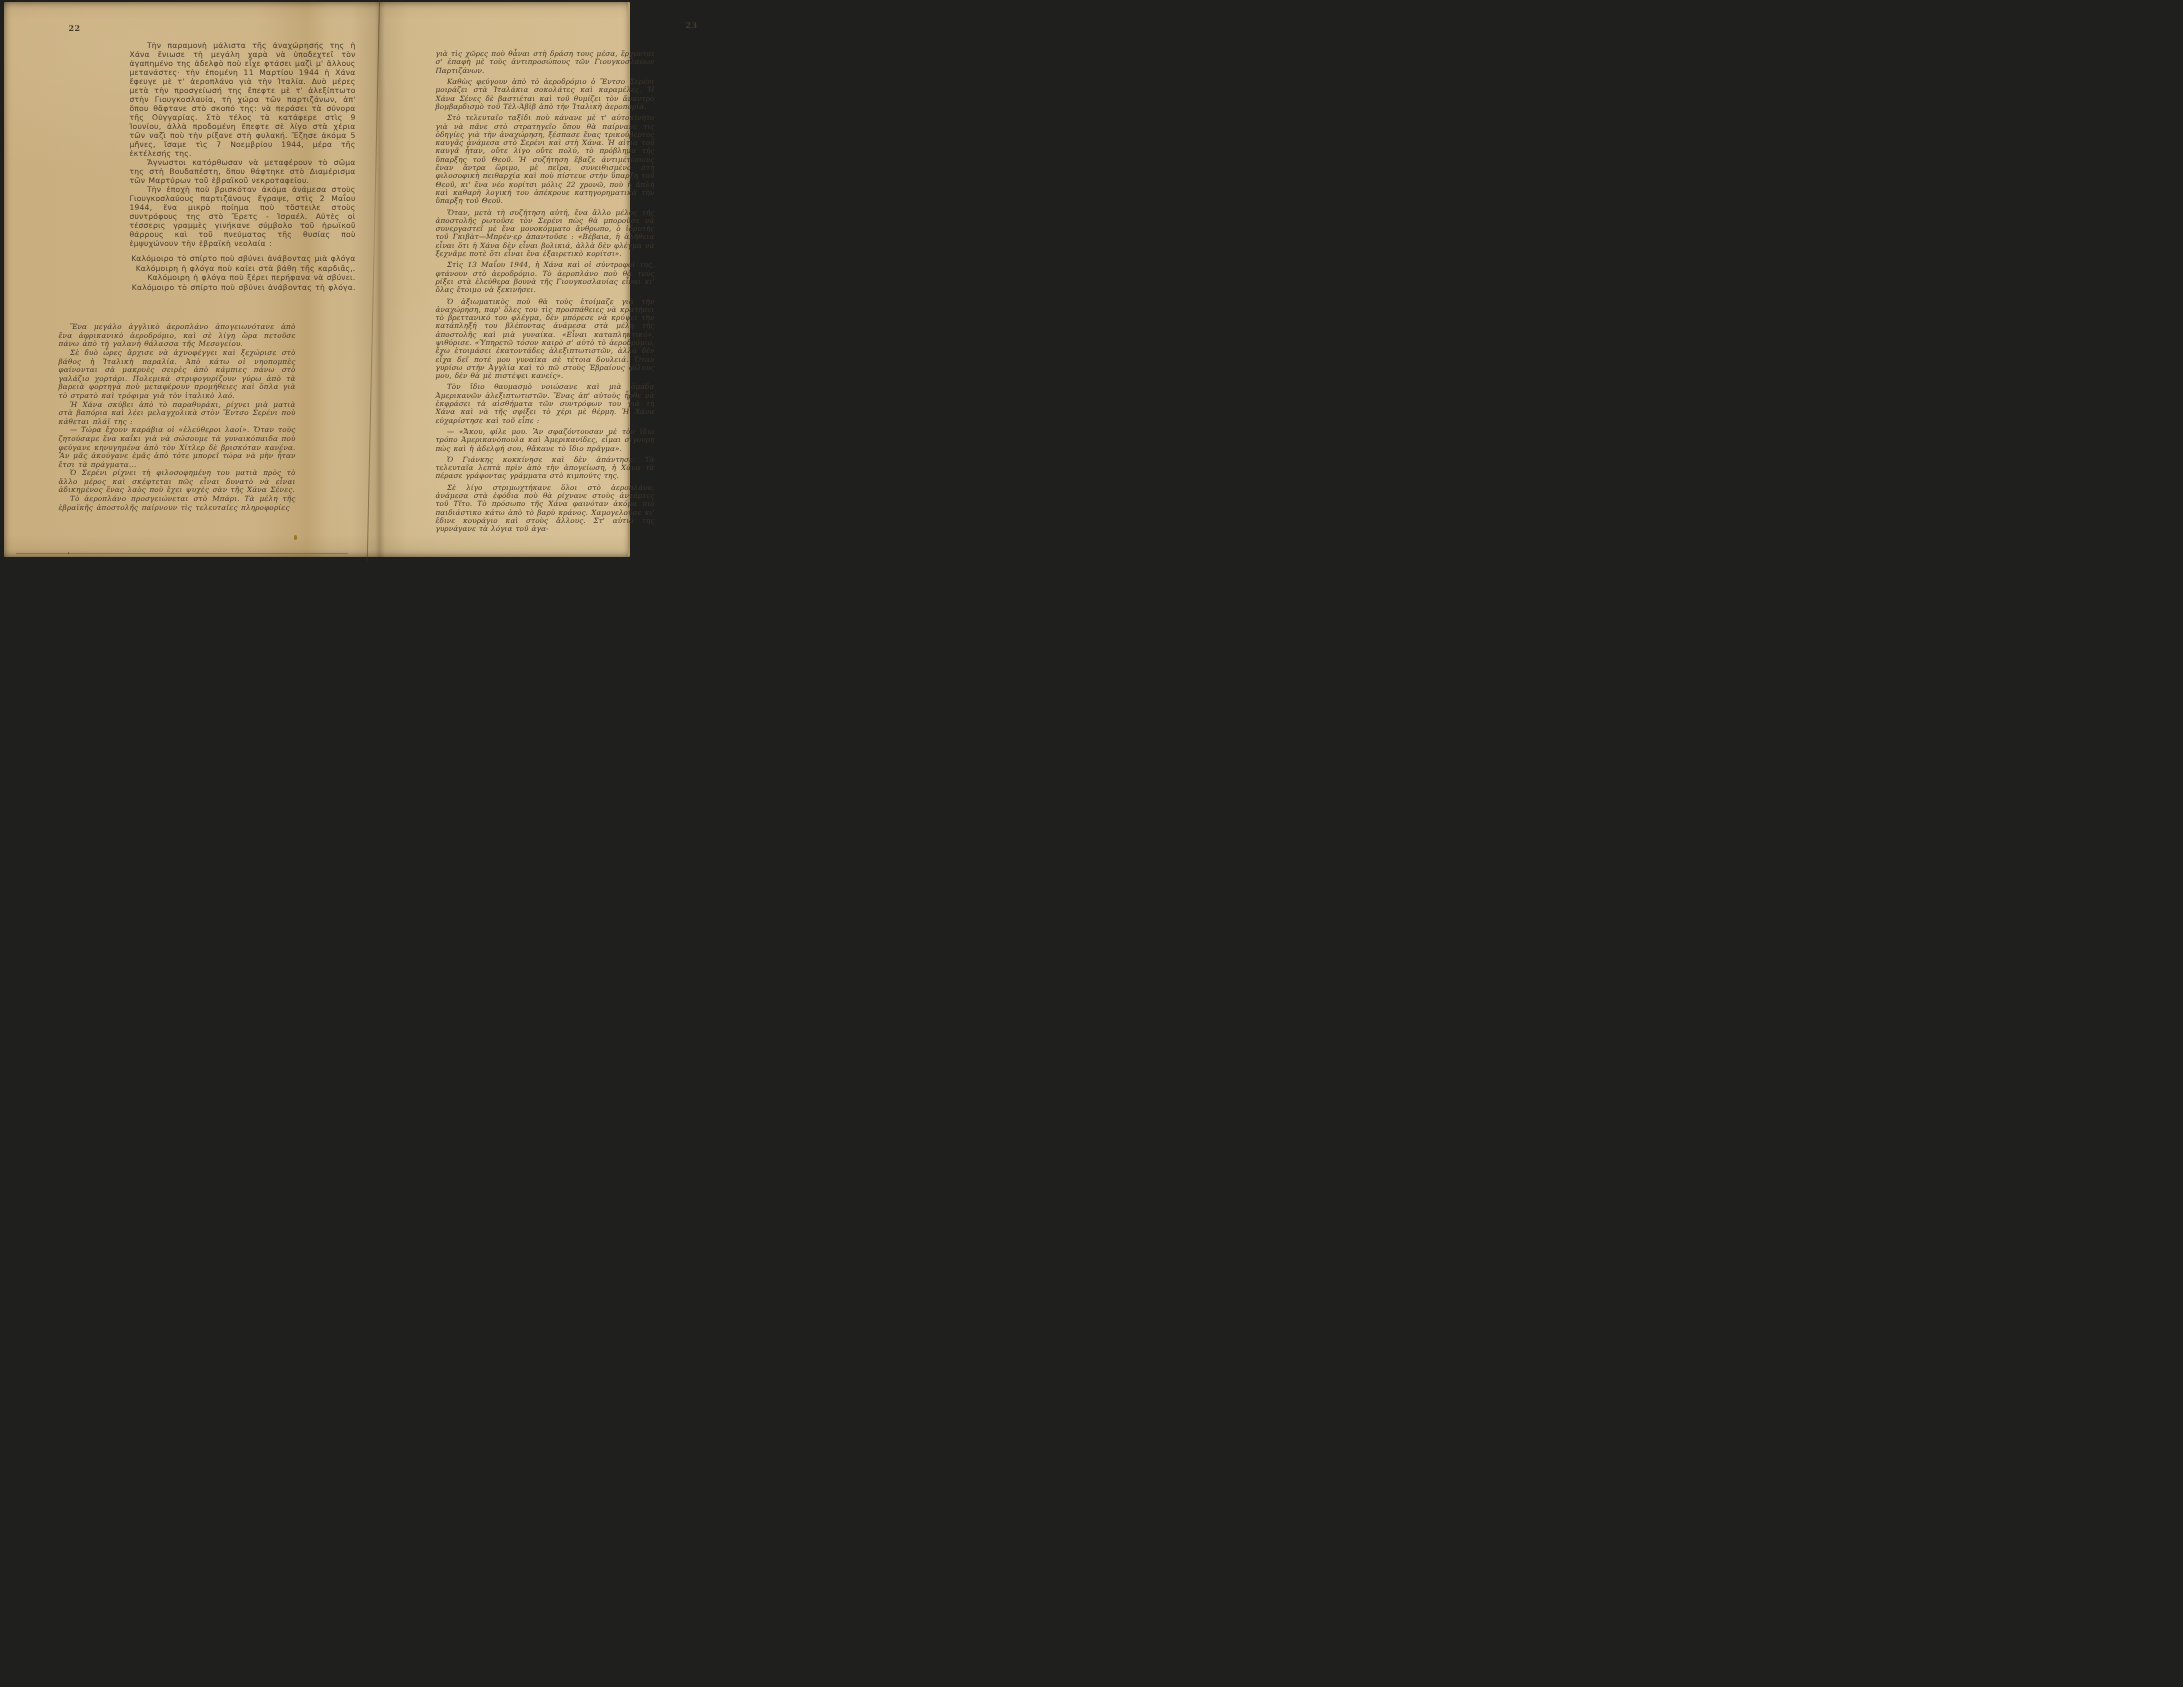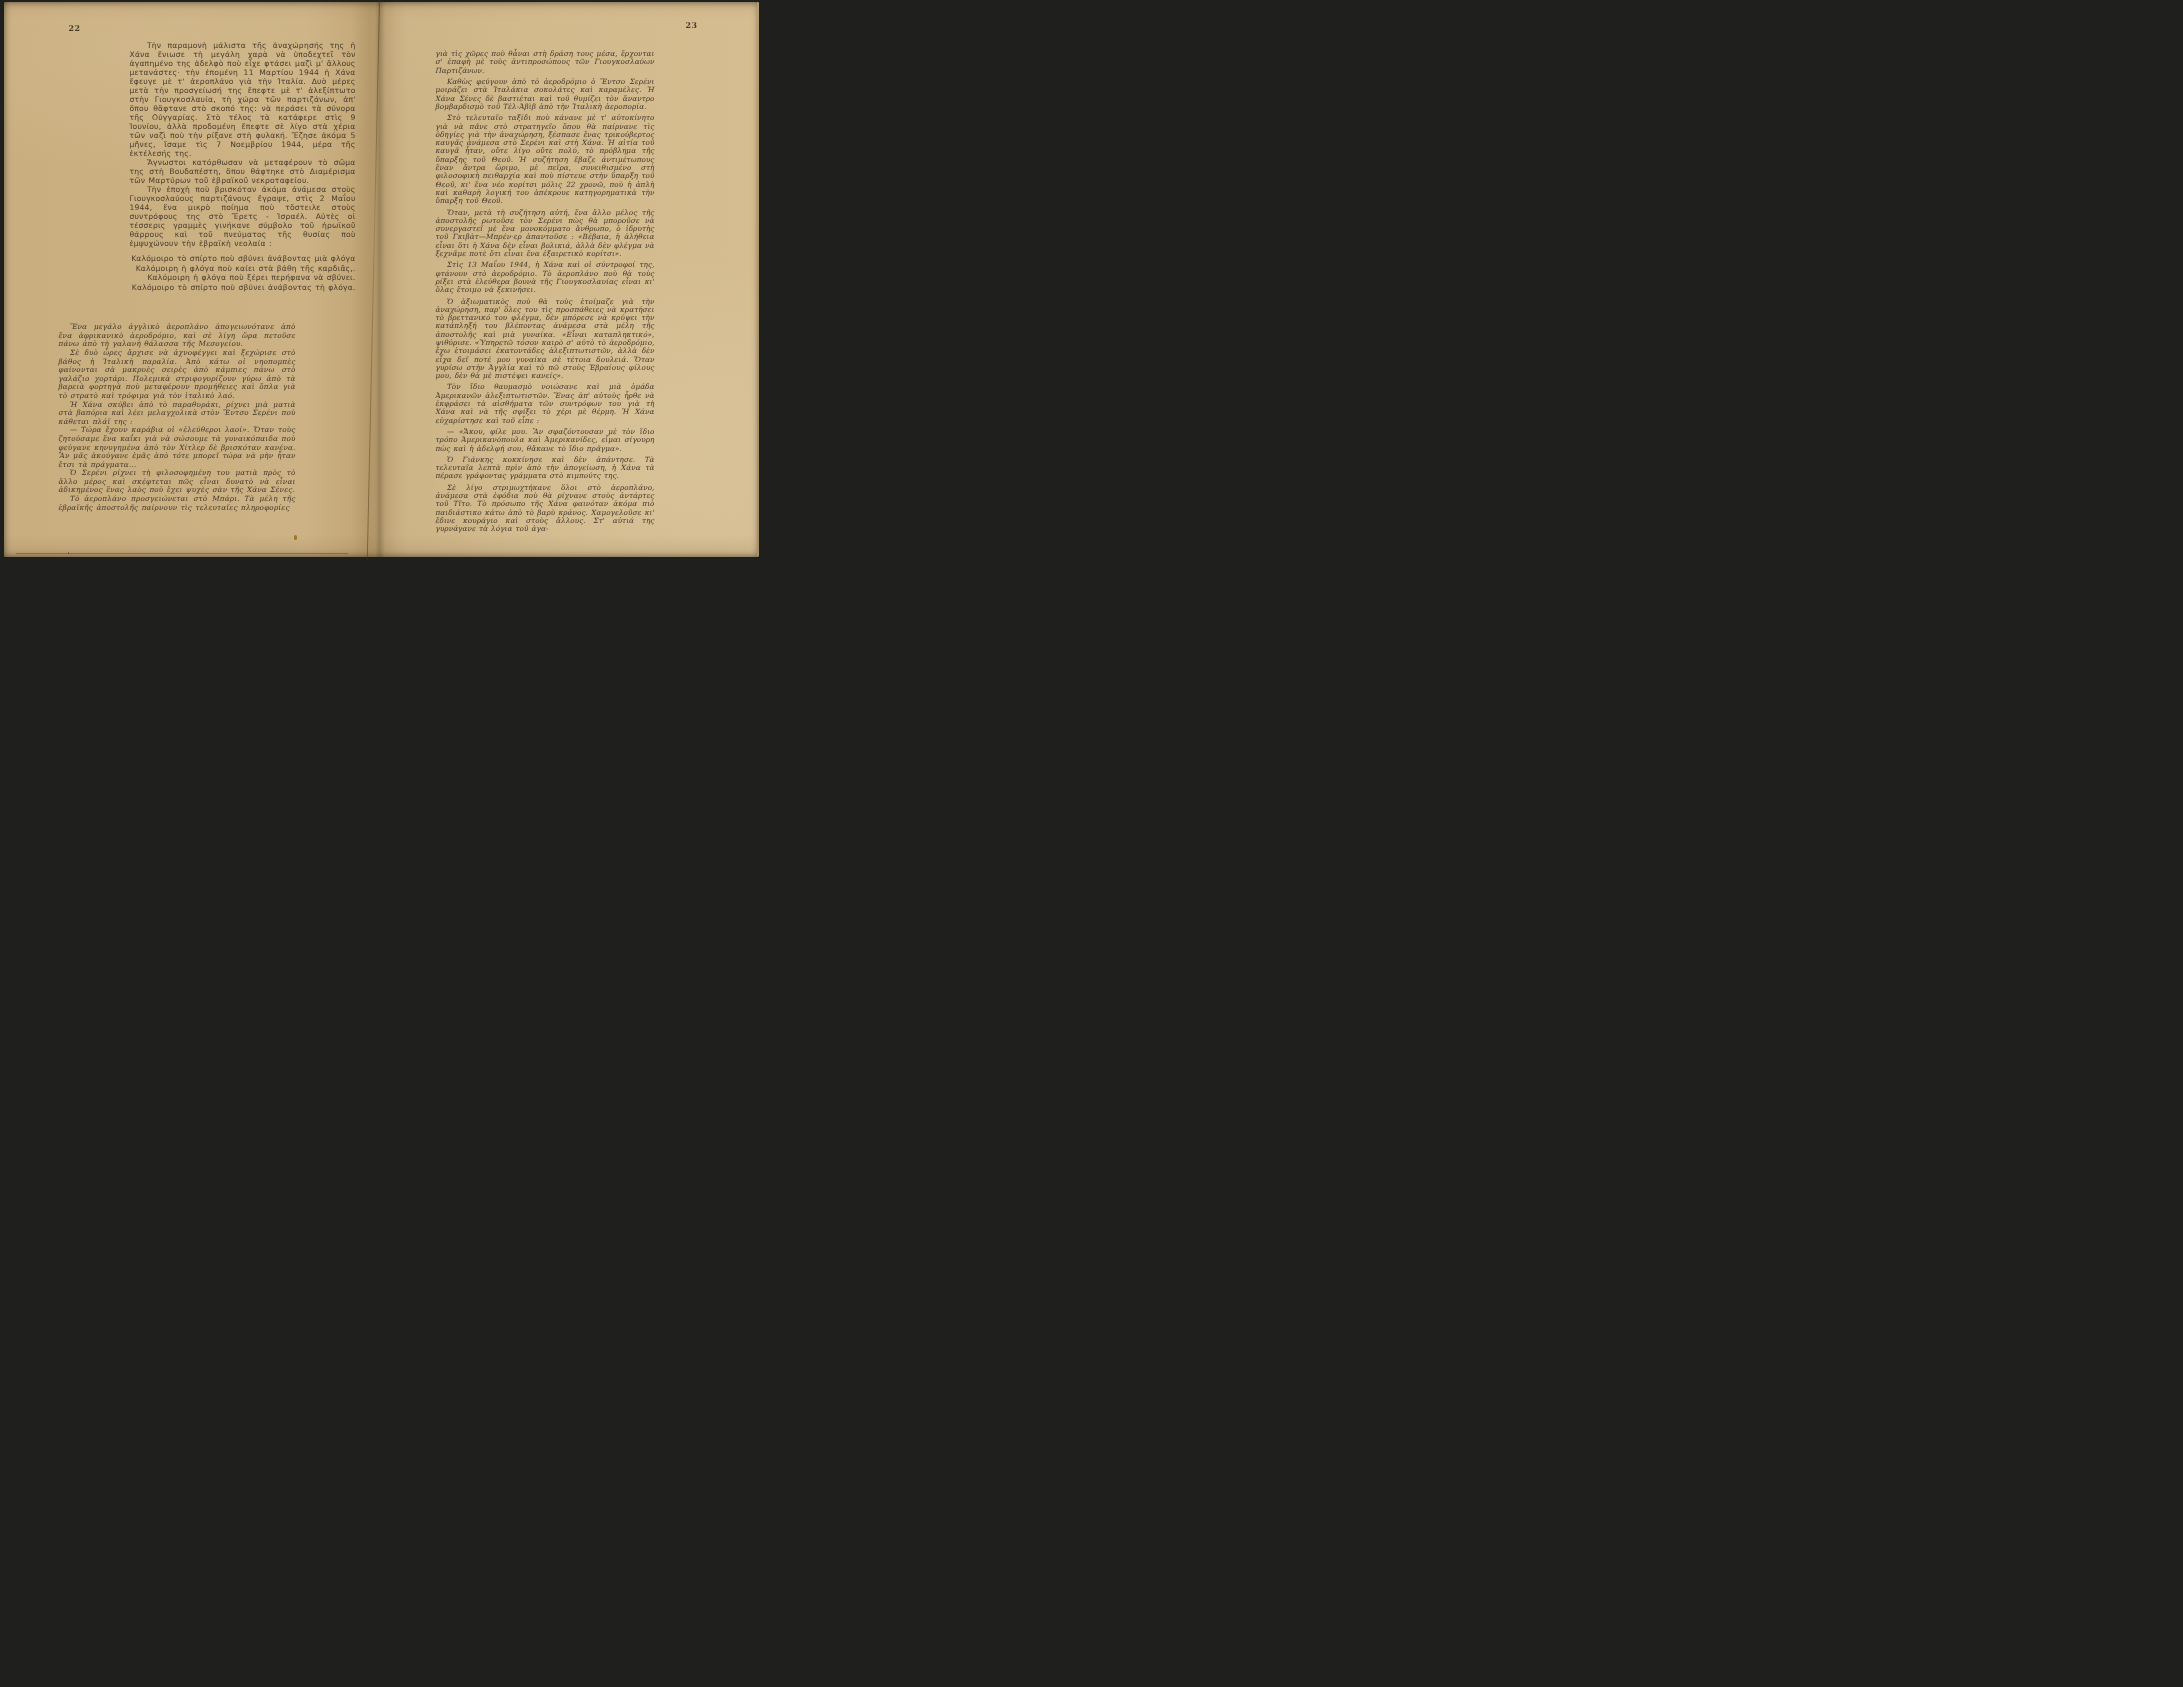--- a/index.html
+++ b/index.html
@@ -13,21 +13,21 @@
   }
   *{margin:0;padding:0;box-sizing:border-box;}
   html,body{width:781px;height:562px;overflow:hidden;}
   body{
     background:var(--color-backdrop,#1f201e);
     font-family:"DejaVu Serif", serif;
     position:relative;
   }
   .scan{position:absolute;inset:0;}
   .paper{
-    position:absolute;left:3.5px;top:2.2px;width:755px;height:555px;
+    position:absolute;left:3.5px;top:2.2px;width:626px;height:555px;
     background:
       radial-gradient(524px 218px at 18% 8%, rgba(255,245,215,0.10), rgba(0,0,0,0) 60%),
       radial-gradient(393px 306px at 88% 80%, rgba(255,248,225,0.10), rgba(0,0,0,0) 65%),
       linear-gradient(180deg, rgba(80,60,30,0.08) 0%, rgba(0,0,0,0) 3%, rgba(0,0,0,0) 96%, rgba(80,60,30,0.12) 100%),
       linear-gradient(90deg,
         var(--color-paper-left,#c9ae7f) 0%,
         #ccb284 40%,
         #c2a676 47.4%,
         #c0a473 48.4%,
         #cdb487 52%,

